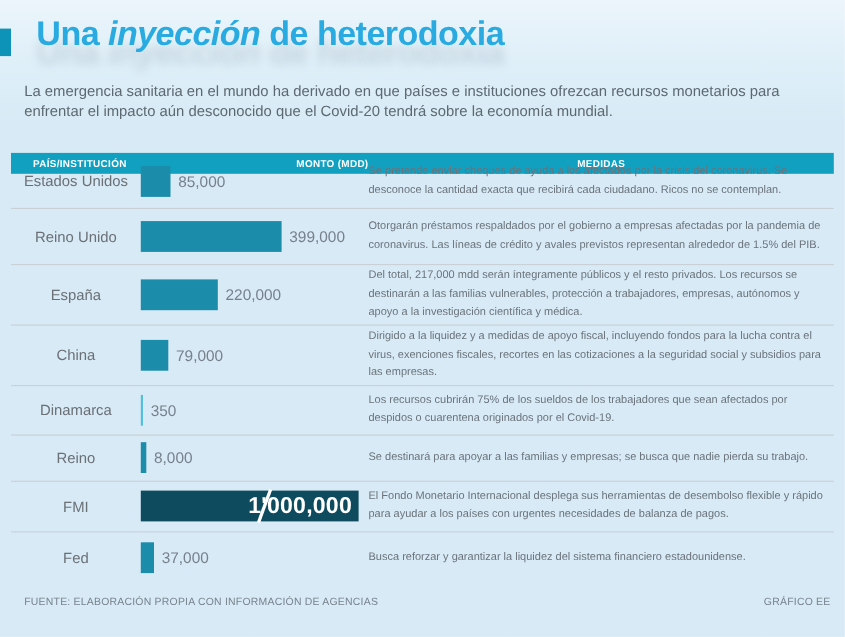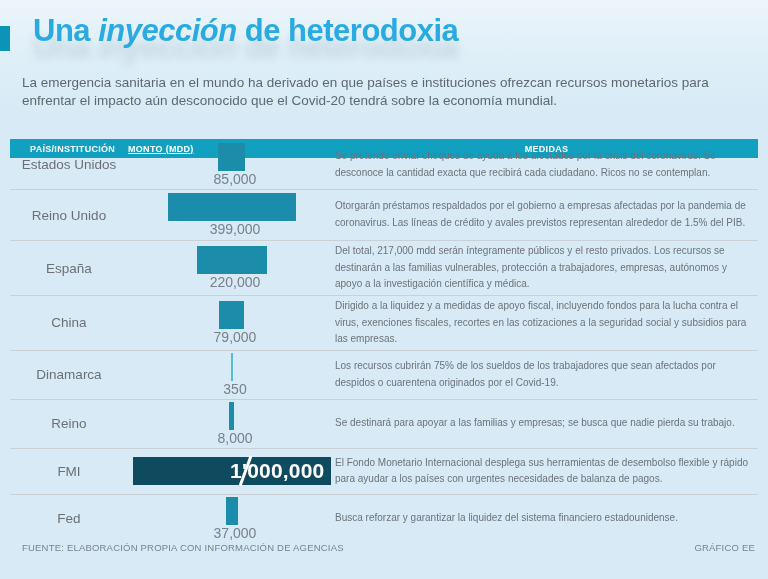--- a/index.html
+++ b/index.html
@@ -19,35 +19,35 @@
   .subtitle{
     position:absolute;left:22px;top:74px;width:712px;margin:0;
     font-size:13.5px;line-height:17.5px;color:#5D6971;
   }
   .thead{
     position:absolute;left:10px;top:139px;width:748px;height:19px;
     background:#12A0C1;display:flex;align-items:center;
     color:#FFFFFF;font-size:9px;font-weight:bold;letter-spacing:0.3px;
   }
   .th-country{width:118px;padding-left:20px;box-sizing:border-box;}
-  .th-amount{width:207px;text-align:left;text-decoration:underline;}
+  .th-amount{width:207px;text-align:right;}
   .th-measures{flex:1;text-align:center;}
   .rows{position:absolute;left:10px;top:140px;width:748px;}
   .row{display:flex;align-items:center;box-sizing:border-box;padding:2px 0;}
   .row + .row{border-top:1px solid #C9D0D6;}
   .row:nth-child(1){min-height:49px;}
   .row:nth-child(2){min-height:51px;}
   .row:nth-child(3){min-height:55px;}
   .row:nth-child(4){min-height:52px;}
   .row:nth-child(5){min-height:45px;}
   .row:nth-child(6){min-height:42px;}
   .row:nth-child(7){min-height:46px;}
   .row:nth-child(8){min-height:48px;}
   .cell-country{width:118px;text-align:center;font-size:13.5px;color:#6B7077;}
-  .cell-amount{width:207px;display:flex;align-items:center;box-sizing:border-box;flex-direction:column;}
+  .cell-amount{width:207px;display:flex;align-items:center;box-sizing:border-box;}
   .bar{position:relative;height:28px;flex:none;background:#1B8CAA;}
   .out-label{margin-left:7px;font-size:14px;color:#77818B;}
   .in-label{display:none;}
   .break-mark{display:none;}
   .row.inbar .bar{display:flex;align-items:center;justify-content:flex-end;padding-right:6px;box-sizing:border-box;}
   .row.inbar .in-label{display:block;color:#FFFFFF;font-weight:bold;font-size:21px;letter-spacing:0.2px;}
   .row.inbar .break-mark{
     display:block;position:absolute;right:84px;top:-2px;width:3px;height:32px;
     background:#FFFFFF;transform:rotate(20deg);
   }

